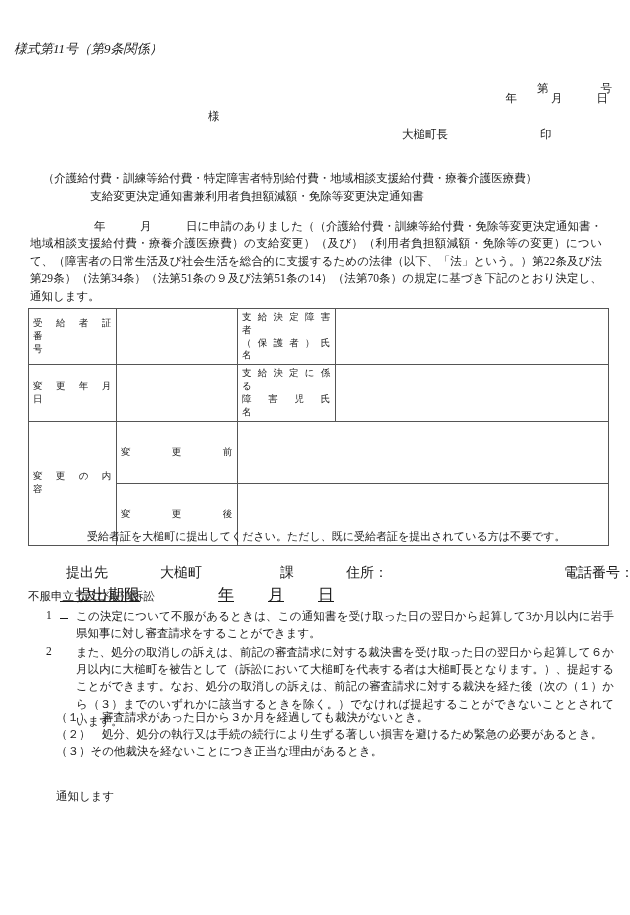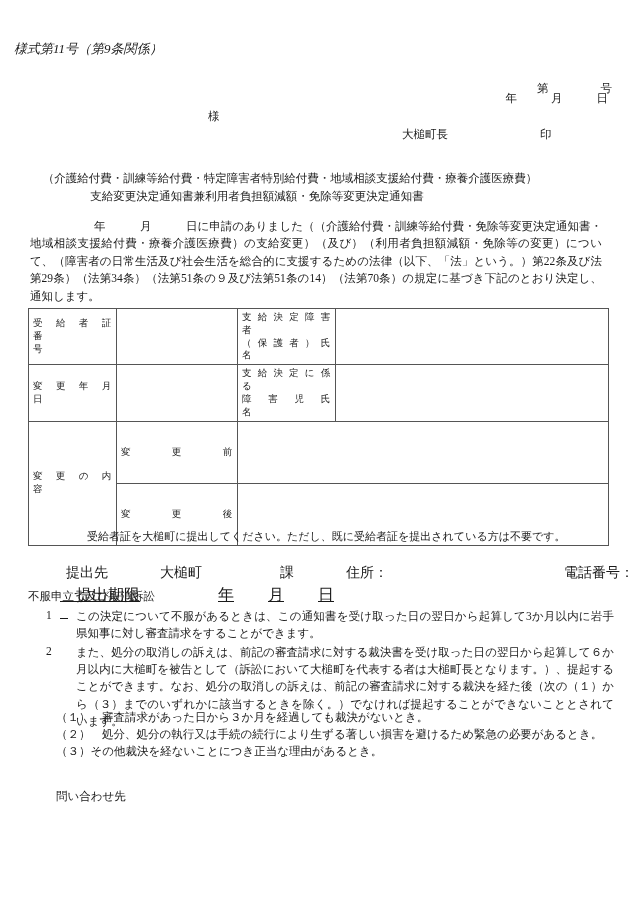--- a/index.html
+++ b/index.html
@@ -247,16 +247,16 @@
 
   <div class="appeal-item" id="appeal-2">
     <span class="appeal-num">2</span>
     <span class="appeal-body">また、処分の取消しの訴えは、前記の審査請求に対する裁決書を受け取った日の翌日から起算して６か月以内に大槌町を被告として（訴訟において大槌町を代表する者は大槌町長となります。）、提起することができます。なお、処分の取消しの訴えは、前記の審査請求に対する裁決を経た後（次の（１）から（３）までのいずれかに該当するときを除く。）でなければ提起することができないこととされています。</span>
   </div>
 
   <div class="t" id="appeal-sub1">（１）　審査請求があった日から３か月を経過しても裁決がないとき。</div>
   <div class="t" id="appeal-sub2">（２）　処分、処分の執行又は手続の続行により生ずる著しい損害を避けるため緊急の必要があるとき。</div>
   <div class="t" id="appeal-sub3">（３）その他裁決を経ないことにつき正当な理由があるとき。</div>
 
-  <div class="t" id="contact-heading">問い合わせ先</div>
+  <div class="t" id="contact-heading">通知します</div>
 
 
 </div>
 
 </body></html>

